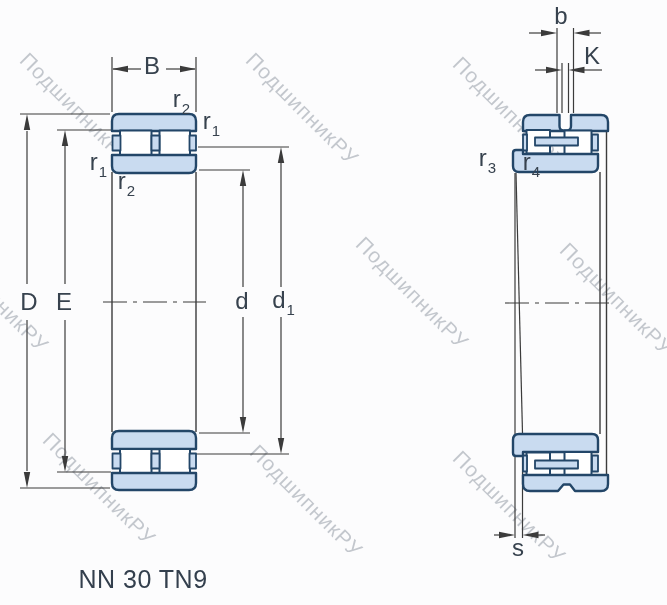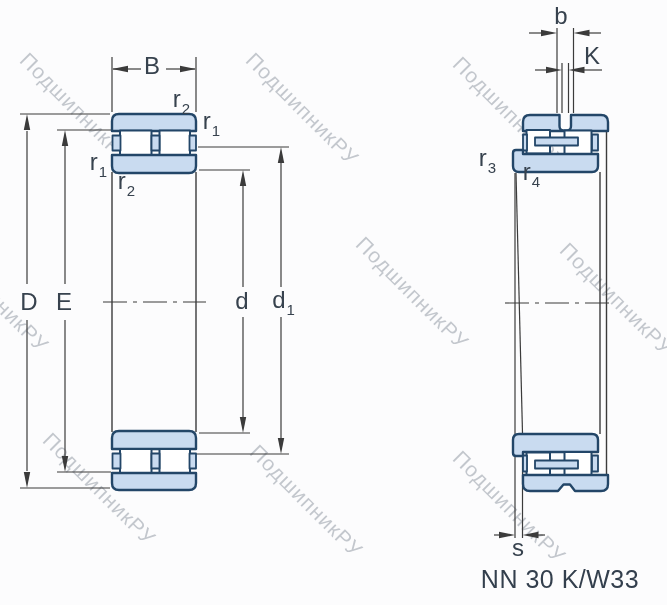--- a/index.html
+++ b/index.html
@@ -172,18 +172,18 @@
   <div class="dim-label" style="left:64px;top:302px"><span>E</span><span class="sub"></span></div>
   <div class="dim-label" style="left:242px;top:301px"><span>d</span><span class="sub"></span></div>
   <div class="dim-label" style="left:283px;top:300px"><span>d</span><span class="sub">1</span></div>
   <div class="dim-label" style="left:181px;top:99px"><span>r</span><span class="sub">2</span></div>
   <div class="dim-label" style="left:211px;top:121px"><span>r</span><span class="sub">1</span></div>
   <div class="dim-label" style="left:98px;top:162px"><span>r</span><span class="sub">1</span></div>
   <div class="dim-label" style="left:126px;top:181px"><span>r</span><span class="sub">2</span></div>
   <div class="dim-label" style="left:561px;top:16px"><span>b</span><span class="sub"></span></div>
   <div class="dim-label" style="left:592px;top:56px"><span>K</span><span class="sub"></span></div>
   <div class="dim-label" style="left:487px;top:158px"><span>r</span><span class="sub">3</span></div>
-  <div class="dim-label" style="left:531px;top:172px"><span>r</span><span class="sub">4</span></div>
+  <div class="dim-label" style="left:531px;top:162px"><span>r</span><span class="sub">4</span></div>
   <div class="dim-label" style="left:518px;top:548px"><span>s</span><span class="sub"></span></div>
 
-  <div class="designation" style="left:560px;top:579px">NN 30 K/W33</div>
+  <div class="designation" style="left:143px;top:579px">NN 30 TN9</div>
 
 </div>
 
 </body></html>

